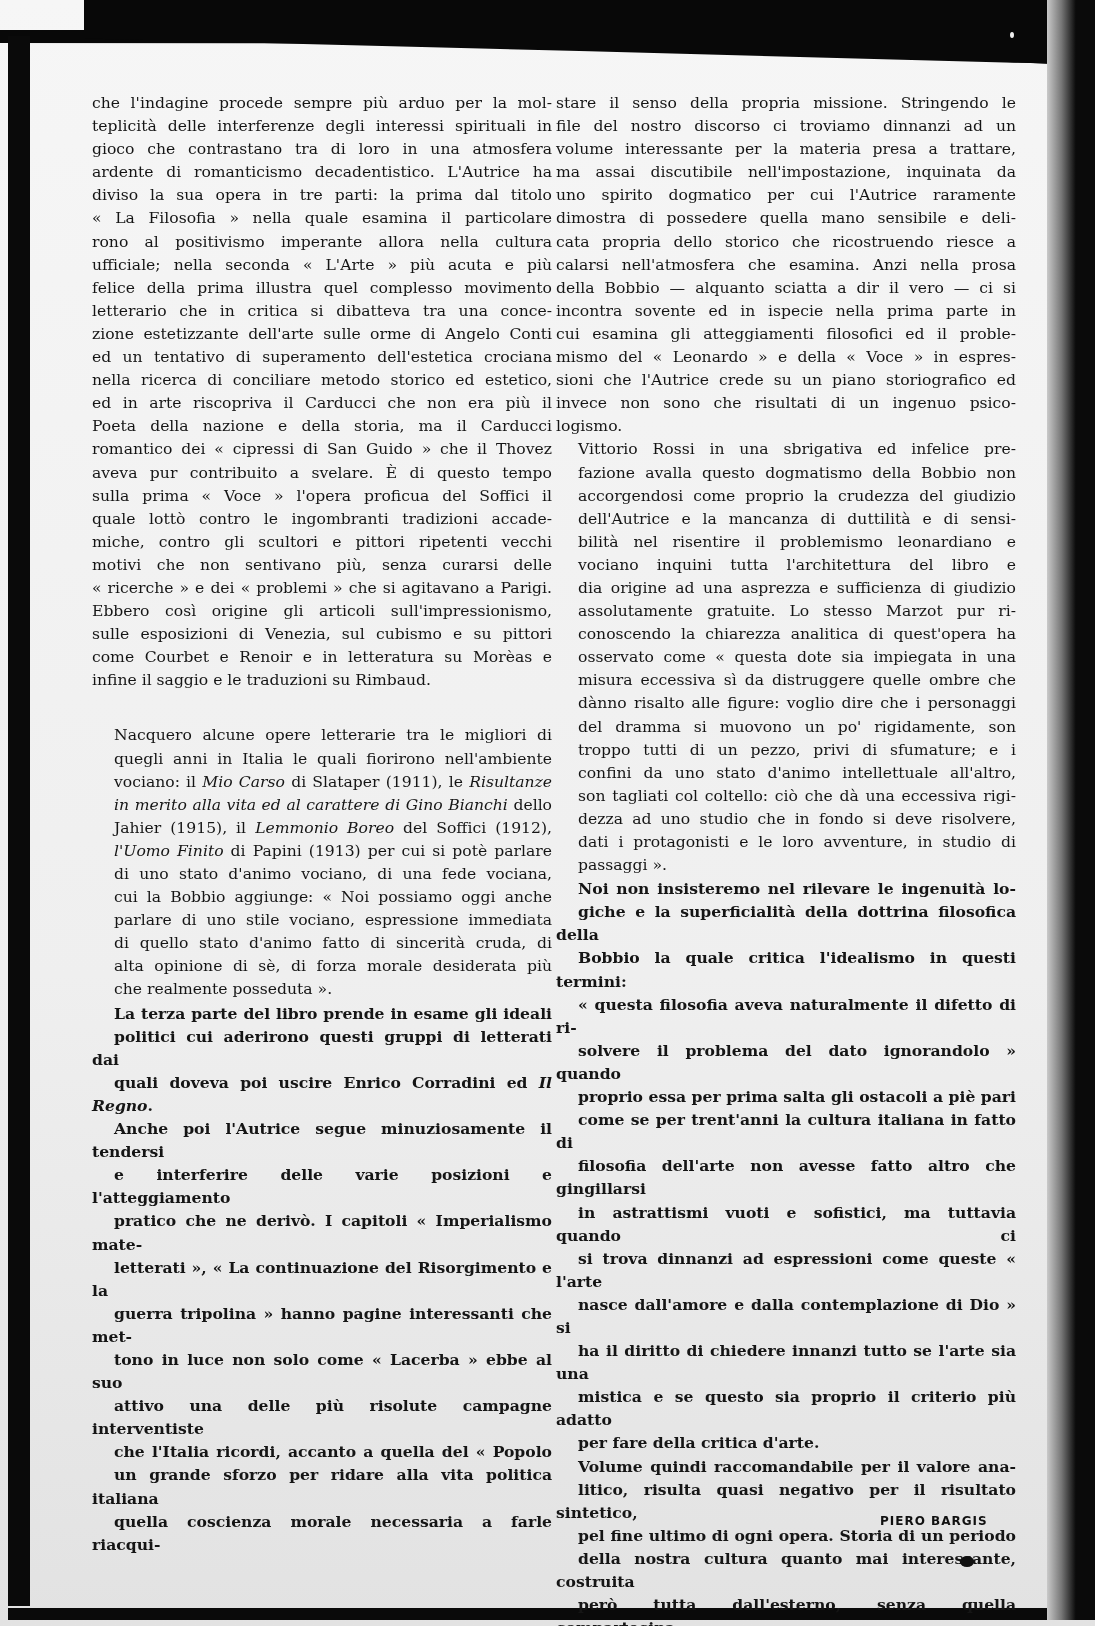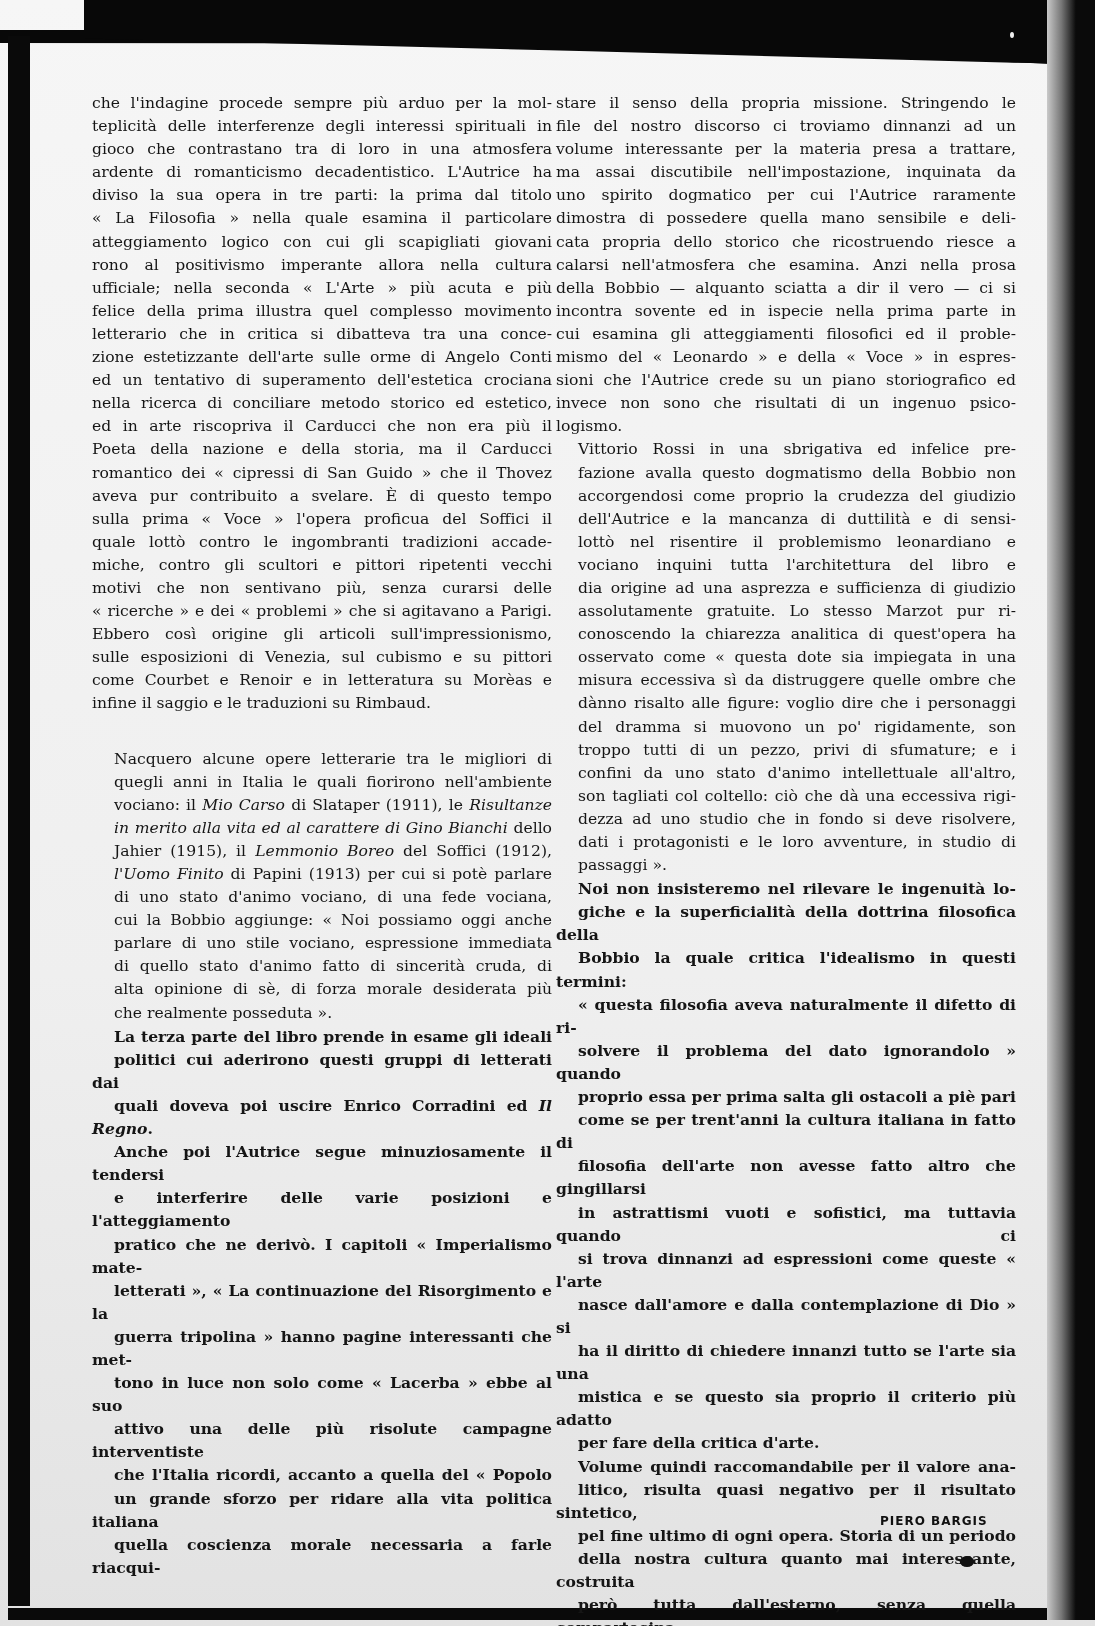--- a/index.html
+++ b/index.html
@@ -75,21 +75,20 @@
   <div class="speck" style="left:1010px;top:32px;width:4px;height:6px;"></div>
 
   <div class="col col-left">
     <p class="p1">
         <span class="line">che l'indagine procede sempre più arduo per la mol-</span>
         <span class="line">teplicità delle interferenze degli interessi spirituali in</span>
         <span class="line">gioco che contrastano tra di loro in una atmosfera</span>
         <span class="line">ardente di romanticismo decadentistico. L'Autrice ha</span>
         <span class="line">diviso la sua opera in tre parti: la prima dal titolo</span>
         <span class="line">« La Filosofia » nella quale esamina il particolare</span>
-        <span class="line">atteggiamento logico con cui gli scapigliati giovani</span>
         <span class="line">rono al positivismo imperante allora nella cultura</span>
         <span class="line">ufficiale; nella seconda « L'Arte » più acuta e più</span>
         <span class="line">felice della prima illustra quel complesso movimento</span>
         <span class="line">letterario che in critica si dibatteva tra una conce-</span>
         <span class="line">zione estetizzante dell'arte sulle orme di Angelo Conti</span>
         <span class="line">ed un tentativo di superamento dell'estetica crociana</span>
         <span class="line">nella ricerca di conciliare metodo storico ed estetico,</span>
         <span class="line">ed in arte riscopriva il Carducci che non era più il</span>
         <span class="line">Poeta della nazione e della storia, ma il Carducci</span>
         <span class="line">romantico dei « cipressi di San Guido » che il Thovez</span>
@@ -151,21 +150,21 @@
         <span class="line">mismo del « Leonardo » e della « Voce » in espres-</span>
         <span class="line">sioni che l'Autrice crede su un piano storiografico ed</span>
         <span class="line">invece non sono che risultati di un ingenuo psico-</span>
         <span class="line last">logismo.</span>
       </p>
     <p class="p2 indent">
         <span class="line" style="text-indent: 22px;">Vittorio Rossi in una sbrigativa ed infelice pre-</span>
         <span class="line">fazione avalla questo dogmatismo della Bobbio non</span>
         <span class="line">accorgendosi come proprio la crudezza del giudizio</span>
         <span class="line">dell'Autrice e la mancanza di duttilità e di sensi-</span>
-        <span class="line">lottò nel risentire il problemismo leonardiano e</span>
+        <span class="line">bilità nel risentire il problemismo leonardiano e</span>
         <span class="line">vociano inquini tutta l'architettura del libro e</span>
         <span class="line">dia origine ad una asprezza e sufficienza di giudizio</span>
         <span class="line">assolutamente gratuite. Lo stesso Marzot pur ri-</span>
         <span class="line">conoscendo la chiarezza analitica di quest'opera ha</span>
         <span class="line">osservato come « questa dote sia impiegata in una</span>
         <span class="line">misura eccessiva sì da distruggere quelle ombre che</span>
         <span class="line">dànno risalto alle figure: voglio dire che i personaggi</span>
         <span class="line">del dramma si muovono un po' rigidamente, son</span>
         <span class="line">troppo tutti di un pezzo, privi di sfumature; e i</span>
         <span class="line">confini da uno stato d'animo intellettuale all'altro,</span>

